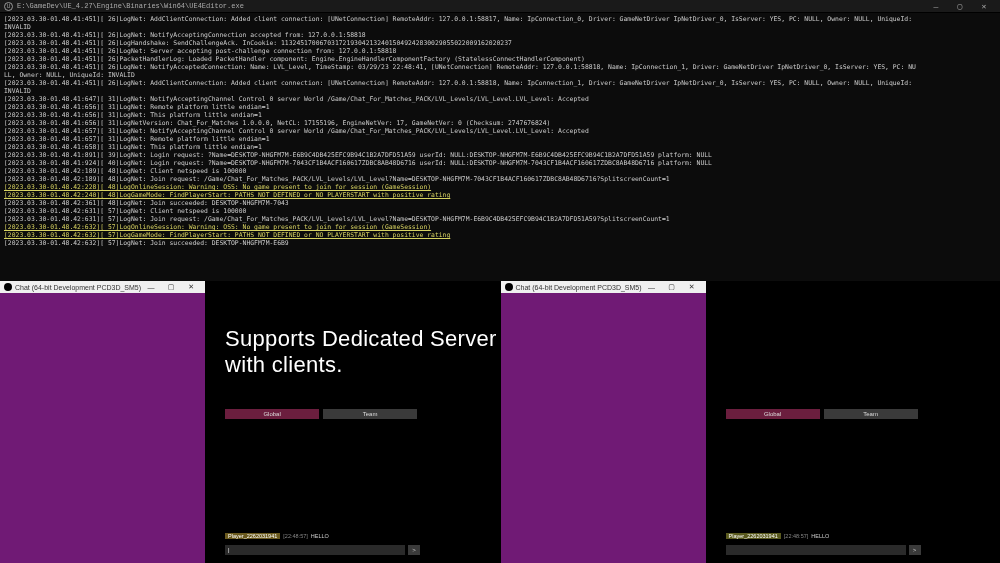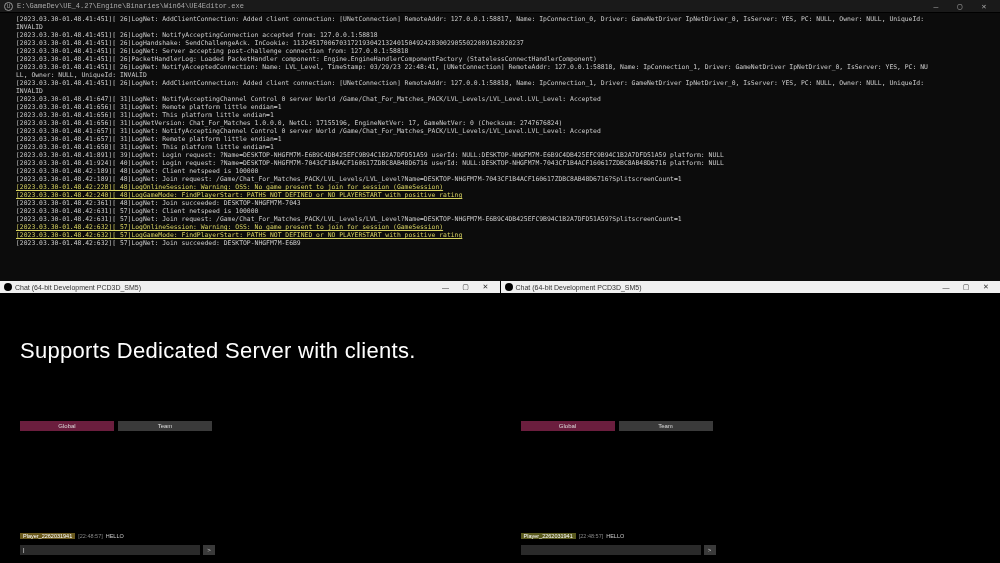--- a/index.html
+++ b/index.html
@@ -42,40 +42,40 @@
     display: flex;
     align-items: center;
     justify-content: center;
     color: #aaa;
     font-size: 8px;
     cursor: pointer;
   }
   .console {
     height: 268px;
     background: #0c0c0c;
-    padding: 2px 16px;
+    padding: 2px 4px;
     overflow: hidden;
     line-height: 1.25;
     font-size: 6.4px;
     font-family: Consolas, monospace;
     white-space: pre-wrap;
   }
   .cl { color: #ccc; }
   .cl.warn { color: #d8d361; text-decoration: underline; }
   .clients {
     display: flex;
     height: 282px;
     background: #000;
     gap: 1px;
   }
   .client {
     flex: 1;
     background: #701a75;
     display: flex;
-    flex-direction: column;
+    flex-direction: row;
     position: relative;
   }
   .client-titlebar {
     height: 12px;
     background: #f0f0f0;
     display: flex;
     align-items: center;
     padding: 0 4px;
     font-family: "Segoe UI", sans-serif;
     font-size: 7px;

